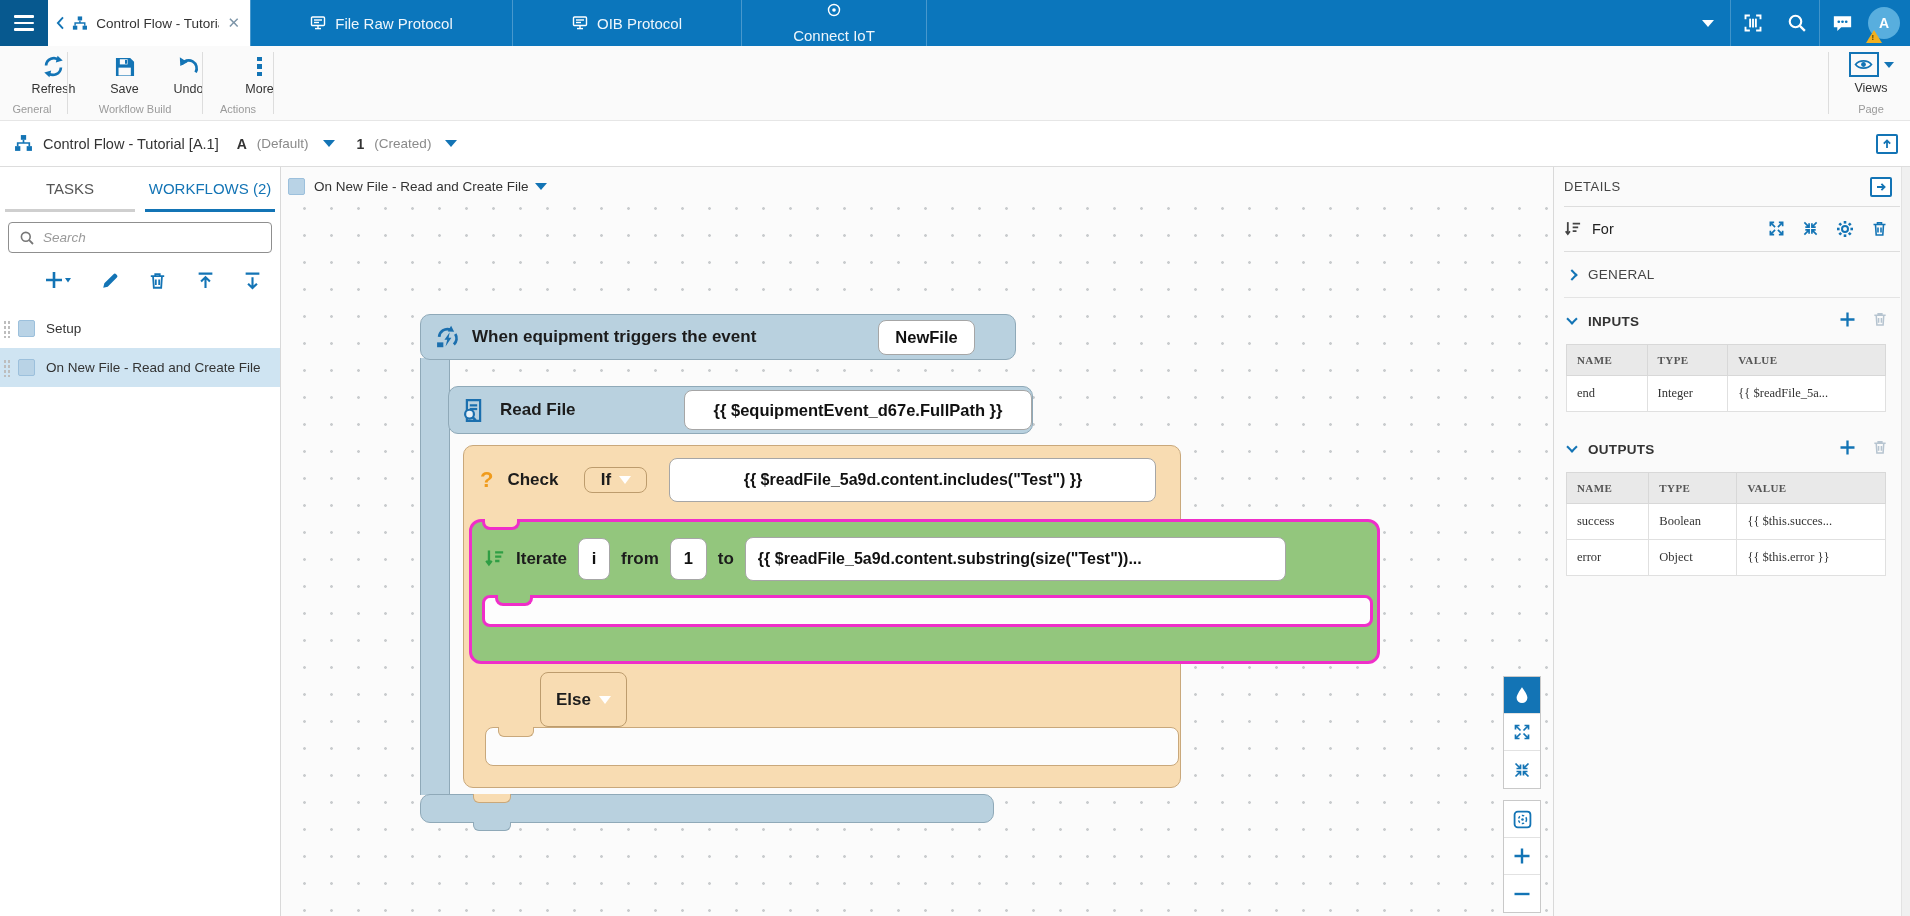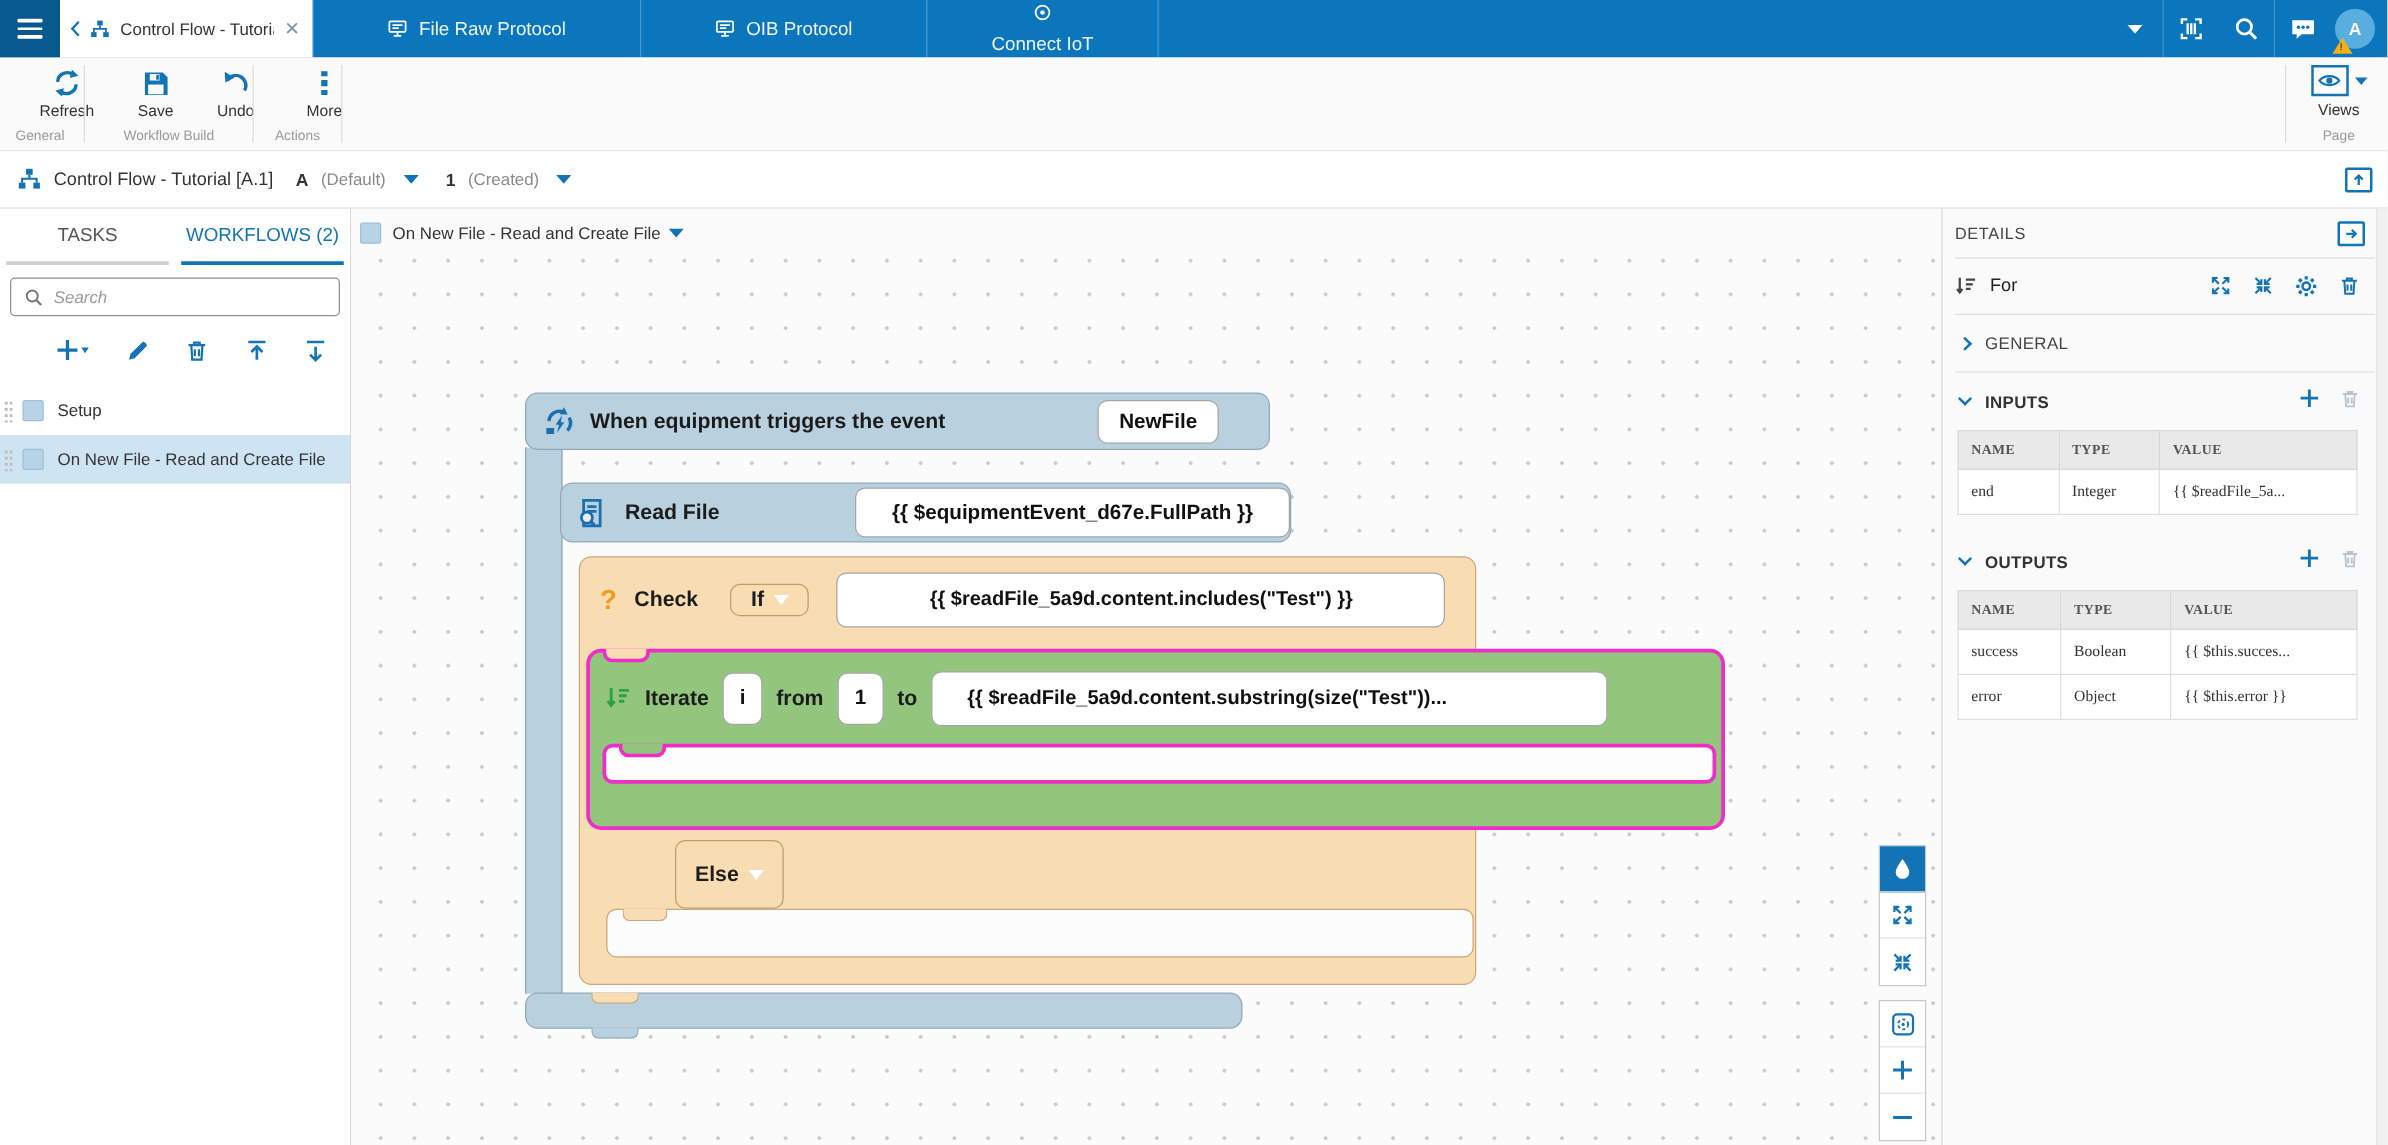--- a/index.html
+++ b/index.html
@@ -77,21 +77,21 @@
   .canvas-header { position:absolute; top:0; left:0; right:0; height:38px; background:#fbfbfb; display:flex; align-items:center; padding-left:7px; z-index:5; }
   .canvas-header .swatch { margin:0 9px 0 0; }
   .canvas-header .title { font-size:13.5px; color:#333; }
   .canvas-header .crumb-caret { margin-left:6px; }
 
   
   .blk { position:absolute; }
   .b-blue { background:#b9d1df; border:1px solid #8fa9b8; }
   .b-peach { background:#f8dcb2; border:1px solid #c9a87b; }
   .blk-txt { font-size:17px; font-weight:bold; color:#1c1c1c; white-space:nowrap; }
-  .fld { background:#fff; border:1px solid #a6a6a6; border-radius:8px; display:flex; align-items:center; justify-content:center; padding:0 28px; font-size:16.5px; font-weight:bold; color:#111; white-space:nowrap; overflow:hidden; }
+  .fld { background:#fff; border:1px solid #a6a6a6; border-radius:8px; display:flex; align-items:center; justify-content:center; padding:0 12px; font-size:16.5px; font-weight:bold; color:#111; white-space:nowrap; overflow:hidden; }
   .dd { border-radius:8px; display:flex; align-items:center; justify-content:center; gap:8px; cursor:pointer; }
   .dd .caret { width:0; height:0; border-left:6px solid transparent; border-right:6px solid transparent; border-top:8px solid #fff; }
   .dd-peach { border:1px solid #bd9c6d; }
 
   .spine { left:139px; top:191px; width:30px; height:437px; background:#b9d1df; border-left:1px solid #8fa9b8; border-right:1px solid #8fa9b8; }
   .hat { left:139px; top:147px; width:596px; height:46px; border-radius:10px; display:flex; align-items:center; padding-left:14px; gap:12px; z-index:1; }
   .hat .fld { margin-left:auto; margin-right:40px; height:35px; }
   .readfile { left:167px; top:219px; width:585px; height:48px; border-radius:10px; display:flex; align-items:center; padding-left:12px; z-index:1; }
   .check { left:182px; top:278px; width:718px; height:343px; border-radius:10px; z-index:1; }
   .check-row { position:absolute; left:0; top:10px; height:48px; display:flex; align-items:center; padding-left:16px; gap:14px; }

